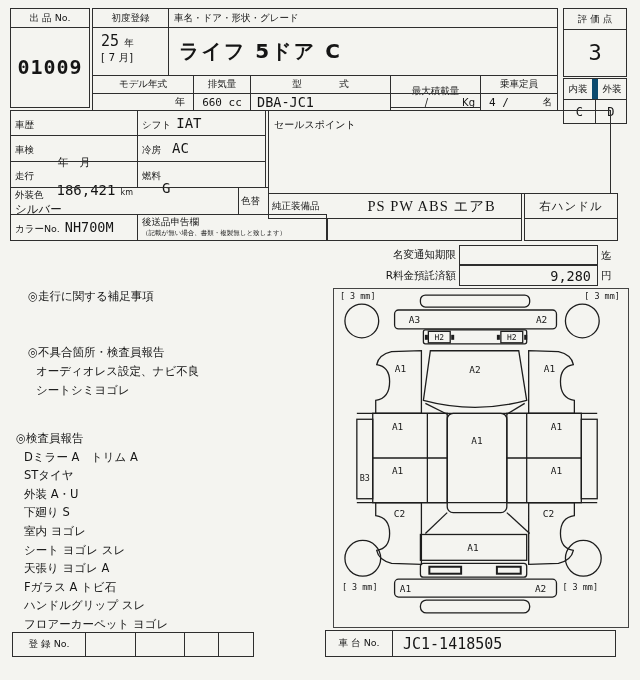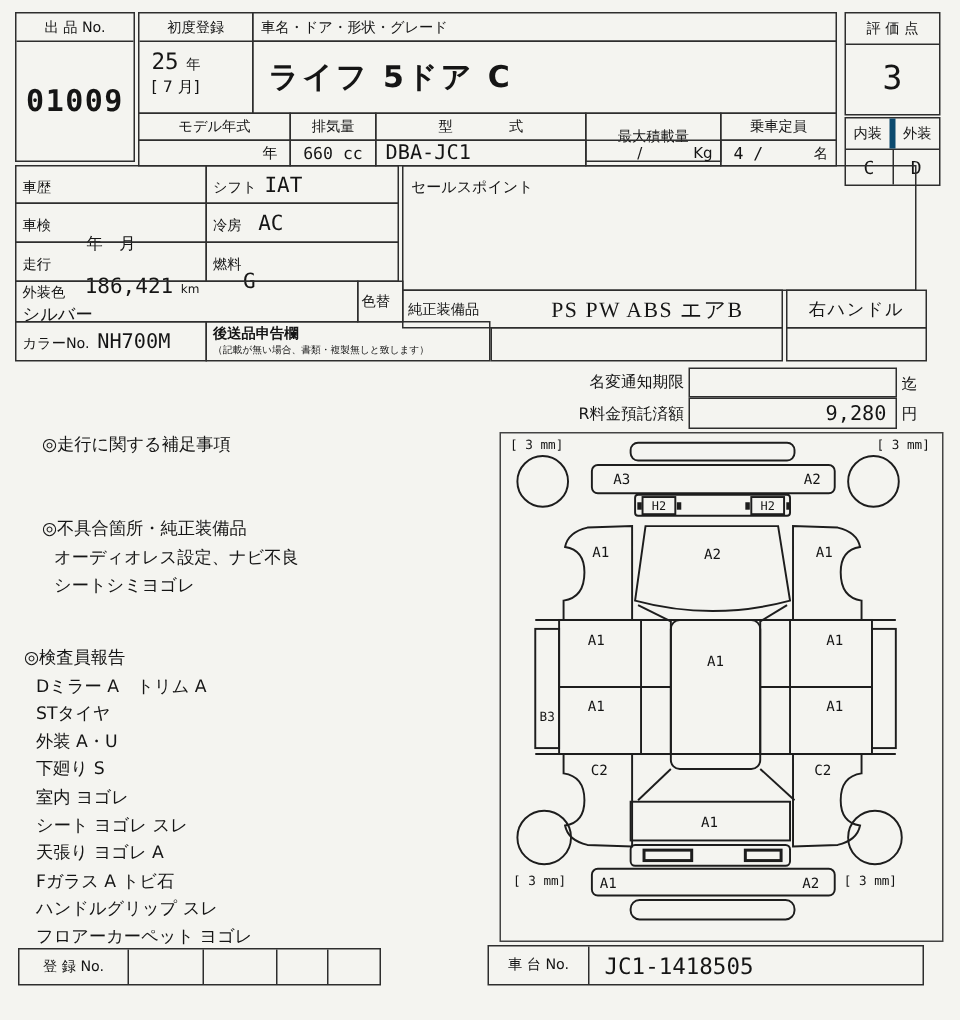--- a/index.html
+++ b/index.html
@@ -58,21 +58,21 @@
     <span class="mono" style="padding-left:8px;flex:1;">4 /</span>
     <span style="font-size:9.5px;padding-right:5px;">名</span>
   </div>
 
   <div class="box" style="left:563px;top:8px;width:64px;height:69px;">
     <div class="hd" style="height:21px;">評 価 点</div>
     <div class="cc mono" style="height:45px;font-size:22px;">3</div>
   </div>
   <div class="box" style="left:563px;top:78px;width:64px;height:46px;">
     <div style="display:flex;height:21px;border-bottom:1px solid #2e2e2e;box-sizing:border-box;">
-      <div class="cc" style="flex:1;font-size:9.5px;border-right:4px solid #0c4a6e;">内装</div>
+      <div class="cc" style="flex:1;font-size:9.5px;border-right:6px solid #0c4a6e;">内装</div>
       <div class="cc" style="flex:1;font-size:9.5px;">外装</div>
     </div>
     <div style="display:flex;height:23px;">
       <div class="cc mono" style="flex:1;font-size:12px;border-right:1px solid #2e2e2e;">C</div>
       <div class="cc mono" style="flex:1;font-size:12px;">D</div>
     </div>
   </div>
 
   <div class="box" style="left:10px;top:110px;width:128px;height:26px;padding:2px 4px;">
     <span class="lbl">車歴</span>
@@ -105,21 +105,21 @@
     <div style="font-size:11.5px;">シルバー</div>
   </div>
   <div class="box" style="left:238px;top:187px;width:31px;height:28px;padding:1px 2px;">
     <span class="lbl">色替</span>
   </div>
   <div class="box" style="left:10px;top:214px;width:128px;height:27px;padding:2px 4px;">
     <span class="lbl">カラーNo.</span>
     <span class="mono" style="font-size:13.5px;">NH700M</span>
   </div>
   <div class="box" style="left:137px;top:214px;width:190px;height:27px;padding:1px 4px;">
-    <div style="font-size:9.5px;font-weight:bold;">後送品申告欄</div>
+    <div style="font-size:9.5px;font-weight:normal;">後送品申告欄</div>
     <div style="font-size:6.5px;">（記載が無い場合、書類・複製無しと致します）</div>
   </div>
 
   <div class="box" style="left:268px;top:110px;width:343px;height:84px;padding:2px 5px;">
     <span style="font-size:10px;">セールスポイント</span>
   </div>
   <div class="box" style="left:268px;top:193px;width:254px;height:26px;display:flex;align-items:center;gap:44px;">
     <span style="font-size:9.5px;padding-left:3px;">純正装備品</span>
     <span class="mono" style="font-size:14.5px;padding-left:4px;letter-spacing:1px;font-family:Liberation Serif, serif;">PS PW ABS エアB</span>
   </div>
@@ -137,21 +137,21 @@
   <div class="box" style="left:459px;top:265px;width:139px;height:21px;display:flex;align-items:center;justify-content:flex-end;">
     <span class="mono" style="font-size:13.5px;padding-right:6px;">9,280</span>
   </div>
   <div class="abs" style="left:601px;top:269px;font-size:10.5px;">円</div>
 
   <div class="abs" style="left:28px;top:289px;">
     <div class="note-title">◎走行に関する補足事項</div>
   </div>
 
   <div class="abs" style="left:28px;top:343px;line-height:19px;">
-    <div class="note-title">◎不具合箇所・純正装備品</div>
+    <div class="note-title">◎不具合箇所・検査員報告</div>
     <div class="note-line">オーディオレス設定、ナビ不良</div>
     <div class="note-line">シートシミヨゴレ</div>
   </div>
 
   <div class="abs" style="left:16px;top:429px;line-height:18.6px;">
     <div class="note-title">◎検査員報告</div>
     <div class="note-line">Dミラー A　トリム A</div>
     <div class="note-line">STタイヤ</div>
     <div class="note-line">外装 A・U</div>
     <div class="note-line">下廻り S</div>

